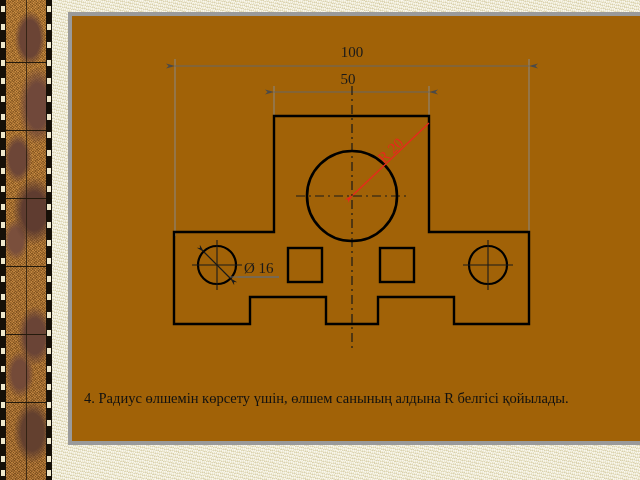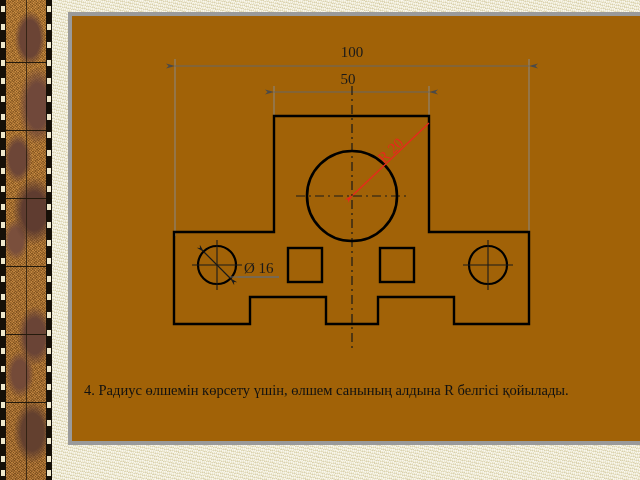--- a/index.html
+++ b/index.html
@@ -94,21 +94,21 @@
   #drawing-area {
     position: absolute;
     left: 0;
     top: 0;
     width: 532px;
     height: 433px;
   }
   #caption-text {
     position: absolute;
     left: 12px;
-    top: 364px;
+    top: 372px;
     width: 508px;
     font-size: 14.5px;
     line-height: 1.45;
     color: #111111;
     font-family: "Liberation Serif", serif;
   }
   .dim-text {
     font-family: "Liberation Serif", serif;
     font-size: 15px;
     fill: #1a1a1a;

